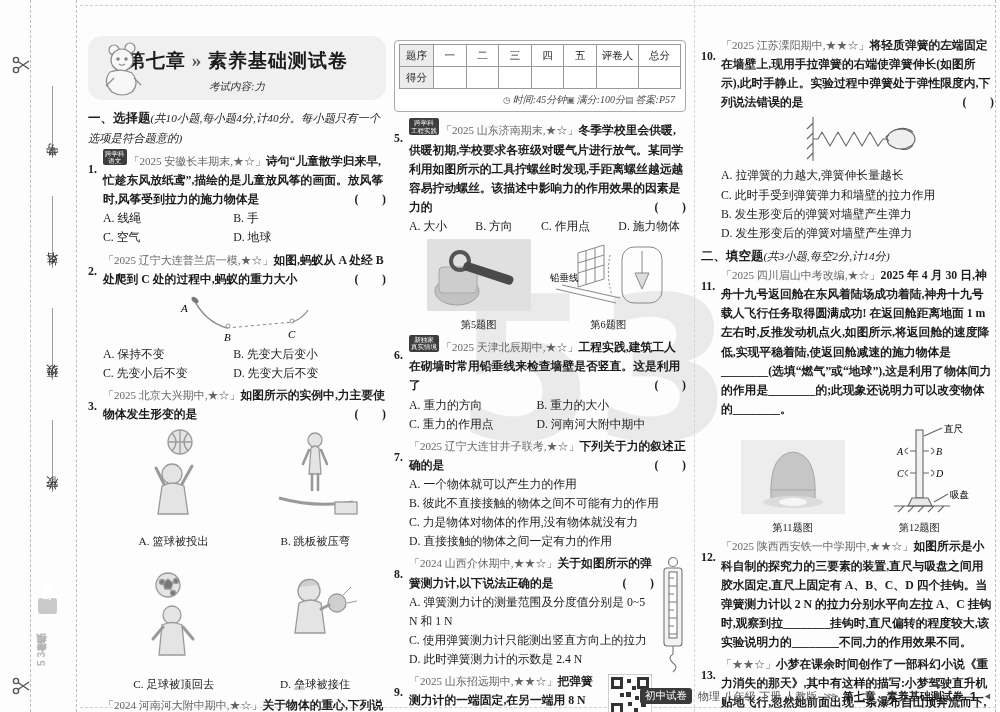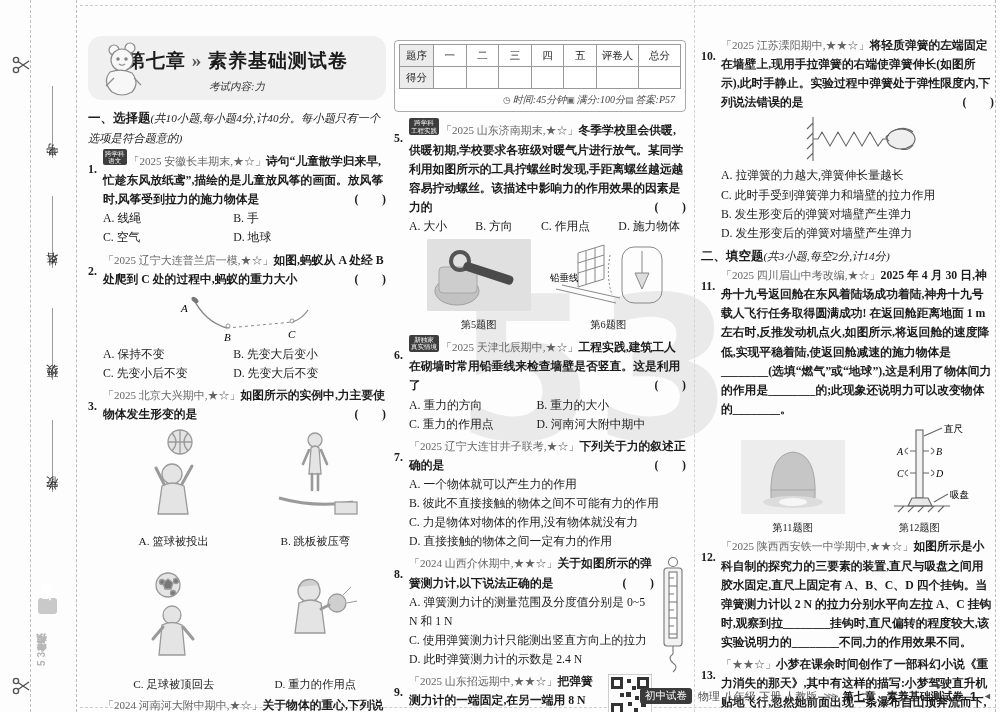--- a/index.html
+++ b/index.html
@@ -218,21 +218,21 @@
           <svg width="92" height="100" viewBox="0 0 92 100">
             <g stroke="#9a9a9a" fill="#e4e4e4" stroke-width="1.3">
               <circle cx="40" cy="22" r="11"></circle>
               <path d="M30 18 a11 11 0 0 1 20 -2" fill="#cfcfcf"></path>
               <path d="M30 34 q12 -6 22 0 l4 30 h-30 z"></path>
               <circle cx="68" cy="34" r="9" fill="#cfcfcf"></circle>
               <path d="M52 40 l8 -4" fill="none" stroke-width="3" stroke-linecap="round"></path>
               <path d="M74 26 l8 -8 M78 34 l10 -2" fill="none" stroke-width="1"></path>
             </g>
           </svg>
-          <div class="lbl">D. 重力的作用点</div>
+          <div class="lbl">D. 垒球被接住</div>
         </div>
       </div>
     </div>
 
     <div class="q">
       <span class="qnum">4.</span>
       <span class="src">「2024 河南河大附中期中,★☆」</span><span class="stem">关于物体的重心,下列说法正确的是</span><span class="bracket">(　　)</span>
       
     </div>
   </div>

